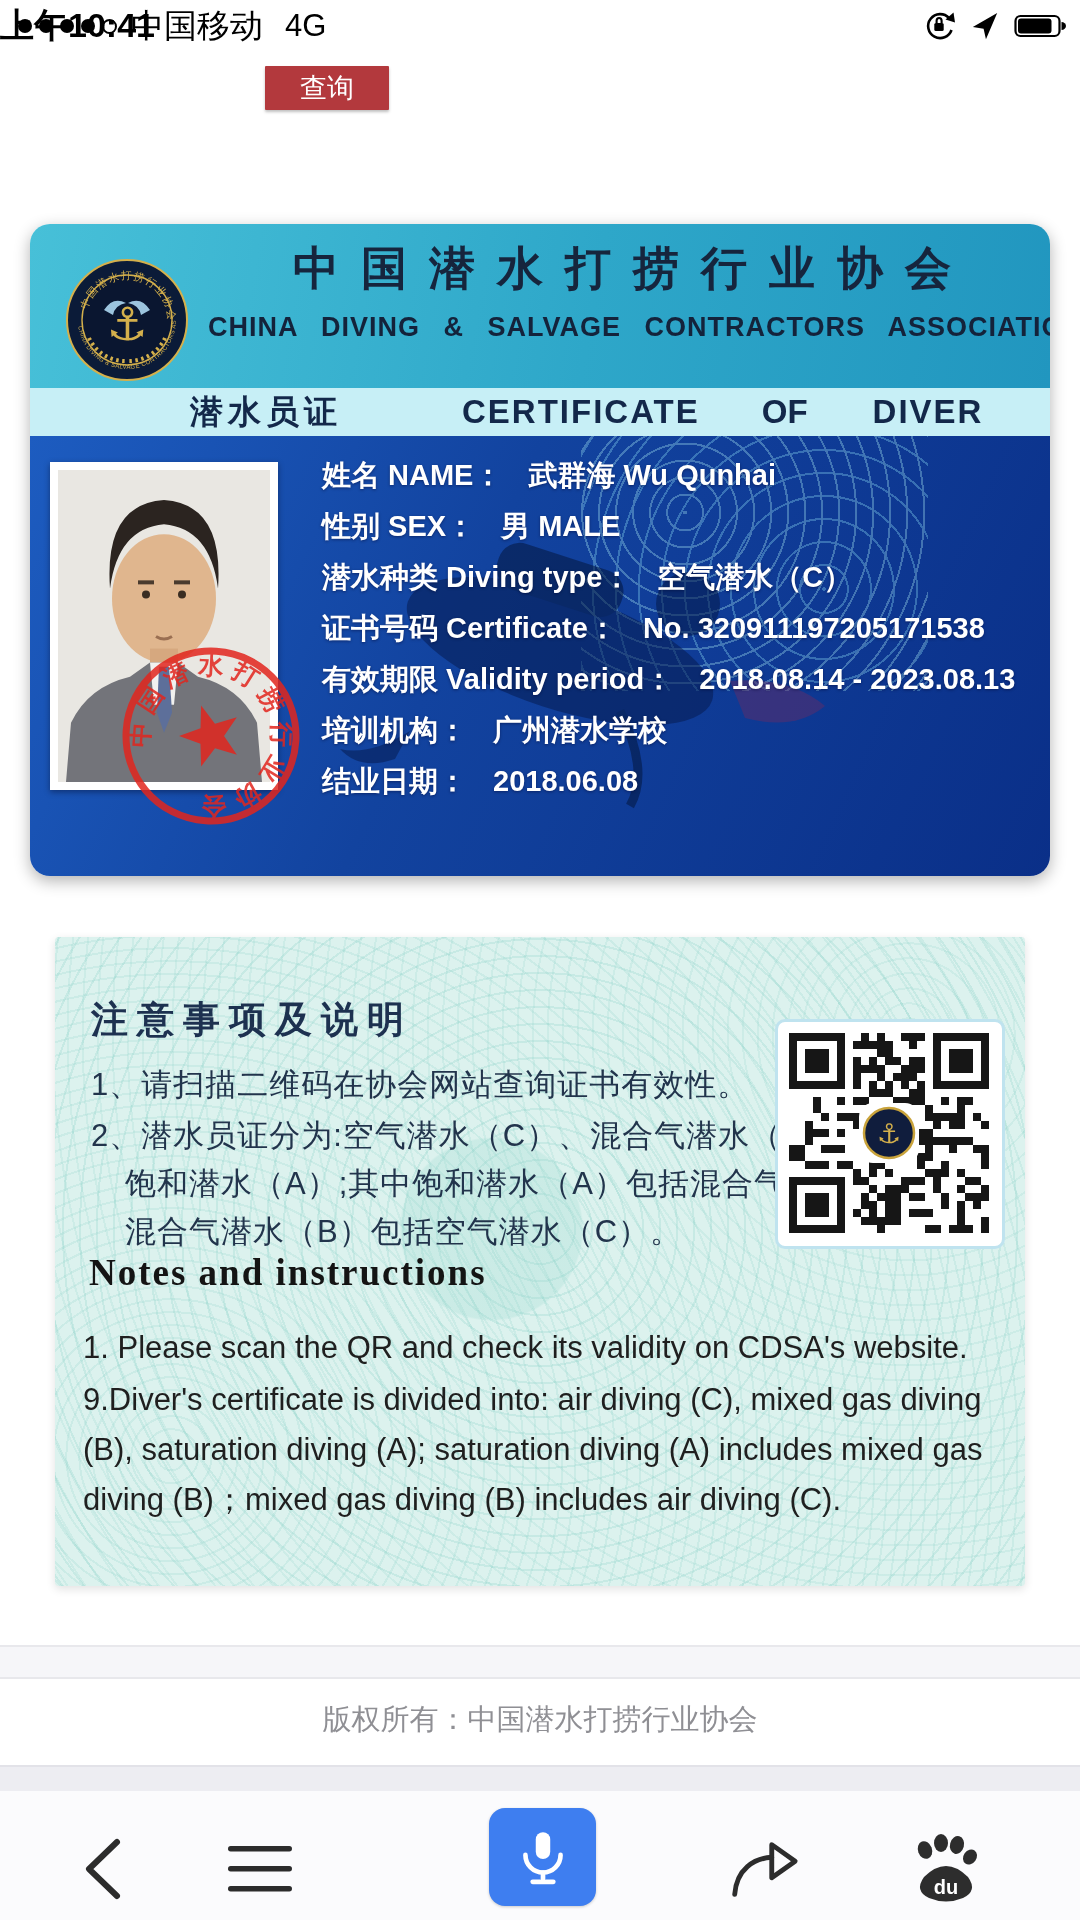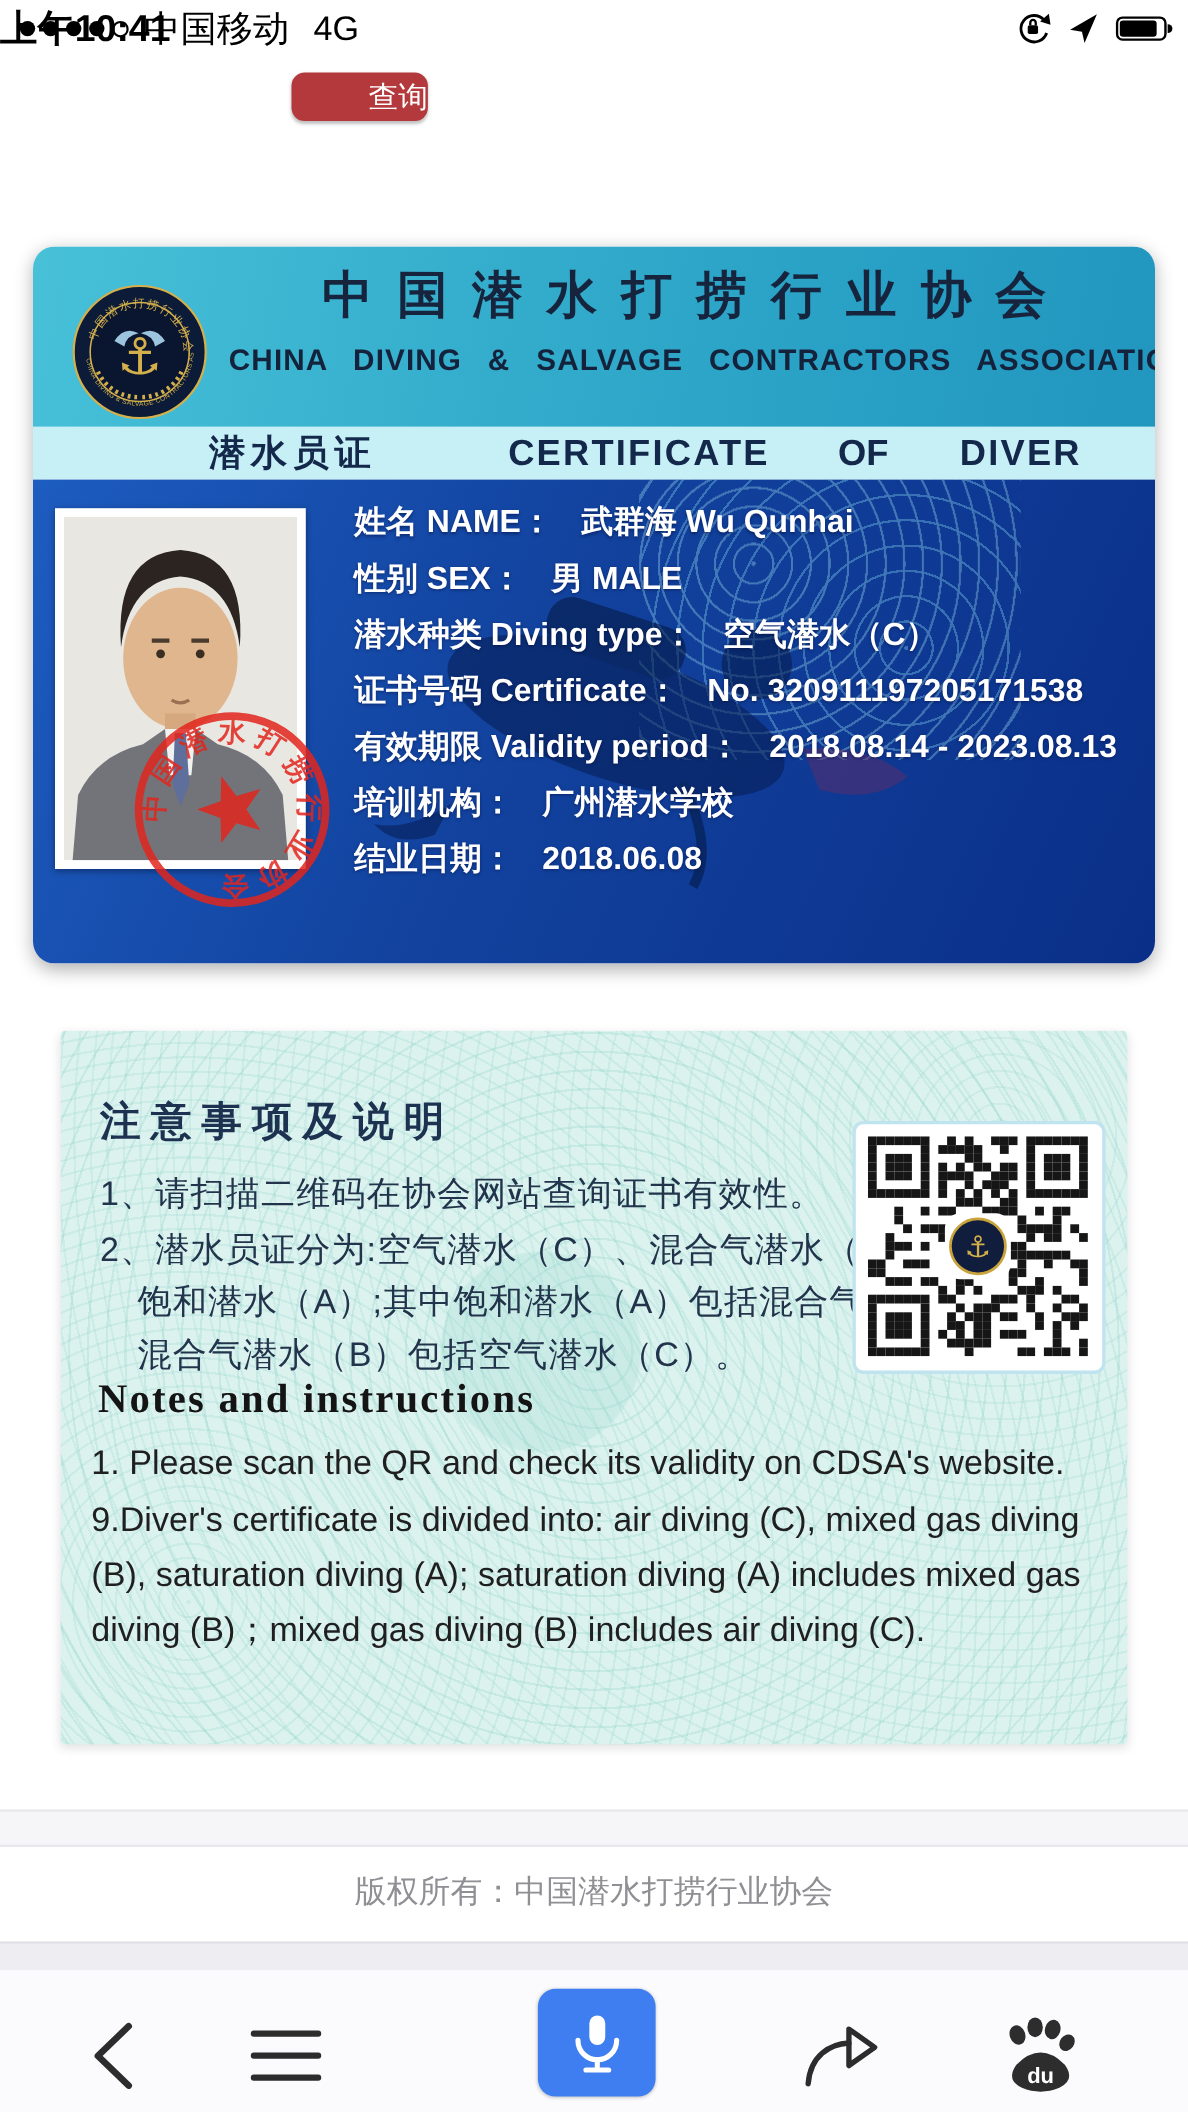--- a/index.html
+++ b/index.html
@@ -11,22 +11,22 @@
              display:flex;align-items:center;color:#000}
   .sig{display:flex;align-items:center;gap:7px;margin-left:18px}
   .dot{width:14px;height:14px;border-radius:50%;background:#000}
   .dot.empty{background:transparent;border:2px solid #000;width:11px;height:11px}
   .carrier{font-size:33px;margin-left:14px}
   .net{font-size:31px;margin-left:22px}
   .clock{position:absolute;left:0;right:0;text-align:left;font-size:34px;font-weight:700}
   .sb-right{position:absolute;right:14px;top:0;height:52px;display:flex;align-items:center;gap:14px}
   
   .query-btn{position:absolute;left:265px;top:66px;width:124px;height:44px;background:#b3393d;
-             border-radius:12px;color:#fff;font-size:27px;display:flex;align-items:center;
-             justify-content:flex-end;box-shadow:0 2px 3px rgba(0,0,0,.25)}
+             border-radius:1px;color:#fff;font-size:27px;display:flex;align-items:center;
+             justify-content:center;box-shadow:0 2px 3px rgba(0,0,0,.25)}
   
   .cert{position:absolute;left:30px;top:224px;width:1020px;height:652px;border-radius:20px;
         overflow:hidden;box-shadow:0 5px 16px rgba(0,0,0,.3)}
   .cert-header{position:absolute;top:0;left:0;right:0;height:164px;
                background:linear-gradient(100deg,#47c0d8 0%,#2ea7c9 55%,#2196bf 100%)}
   .logo{position:absolute;left:35px;top:34px;width:124px;height:124px}
   .titles{position:absolute;left:178px;right:14px;top:14px;text-align:center}
   .org-cn{font-size:46px;font-weight:700;color:#16253d;letter-spacing:22px;text-indent:22px;white-space:nowrap}
   .org-en{font-size:27px;font-weight:700;color:#14233b;word-spacing:15px;letter-spacing:1px;margin-top:12px;white-space:nowrap}
   .band{position:absolute;top:164px;left:0;right:0;height:48px;background:#c7eff6;
@@ -60,21 +60,21 @@
            repeating-radial-gradient(circle at 88% 15%, rgba(135,208,198,.18) 0 2px, transparent 2px 15px);
          box-shadow:0 3px 10px rgba(0,0,0,.12)}
   .n-title{position:absolute;left:36px;top:58px;font-size:37px;font-weight:700;color:#1d3150;letter-spacing:9px}
   .n-item1{position:absolute;left:36px;top:127px;font-size:31px;color:#22344c;letter-spacing:1px}
   .n-item2{position:absolute;left:36px;top:175px;font-size:31px;color:#22344c;line-height:48px;letter-spacing:1px}
   .n-item2 .cont{padding-left:34px}
   .qrbox{position:absolute;left:720px;top:82px;width:230px;height:230px;background:#fff;
          border:3px solid #bfe3ef;border-radius:10px;box-sizing:border-box;padding:11px}
   .en-title{position:absolute;left:34px;top:314px;font-family:"Liberation Serif","DejaVu Serif",serif;
             font-size:37px;font-weight:700;color:#141414;letter-spacing:2px}
-  .en-body{position:absolute;left:28px;right:24px;top:368px;font-size:31px;color:#1f1f1f;line-height:50px}
+  .en-body{position:absolute;left:28px;right:24px;top:386px;font-size:31px;color:#1f1f1f;line-height:50px}
   .en-body .e1{margin-bottom:2px}
   
   .divider-strip{position:absolute;top:1645px;left:0;right:0;height:30px;background:#f6f6f9;
                  border-top:2px solid #e8e8ec;border-bottom:2px solid #e8e8ec}
   .copyright{position:absolute;top:1700px;left:0;right:0;text-align:center;font-size:29px;color:#8f8f94}
   .prefooter{position:absolute;top:1765px;left:0;right:0;height:26px;background:#ededf2;
              border-top:2px solid #e2e2e8}
   .toolbar{position:absolute;top:1791px;left:0;right:0;bottom:0;background:#fbfbfd}
   .tb-ico{position:absolute;top:0;height:155px;display:flex;align-items:center;justify-content:center}
   .mic-btn{position:absolute;left:489px;top:17px;width:107px;height:98px;border-radius:16px;

